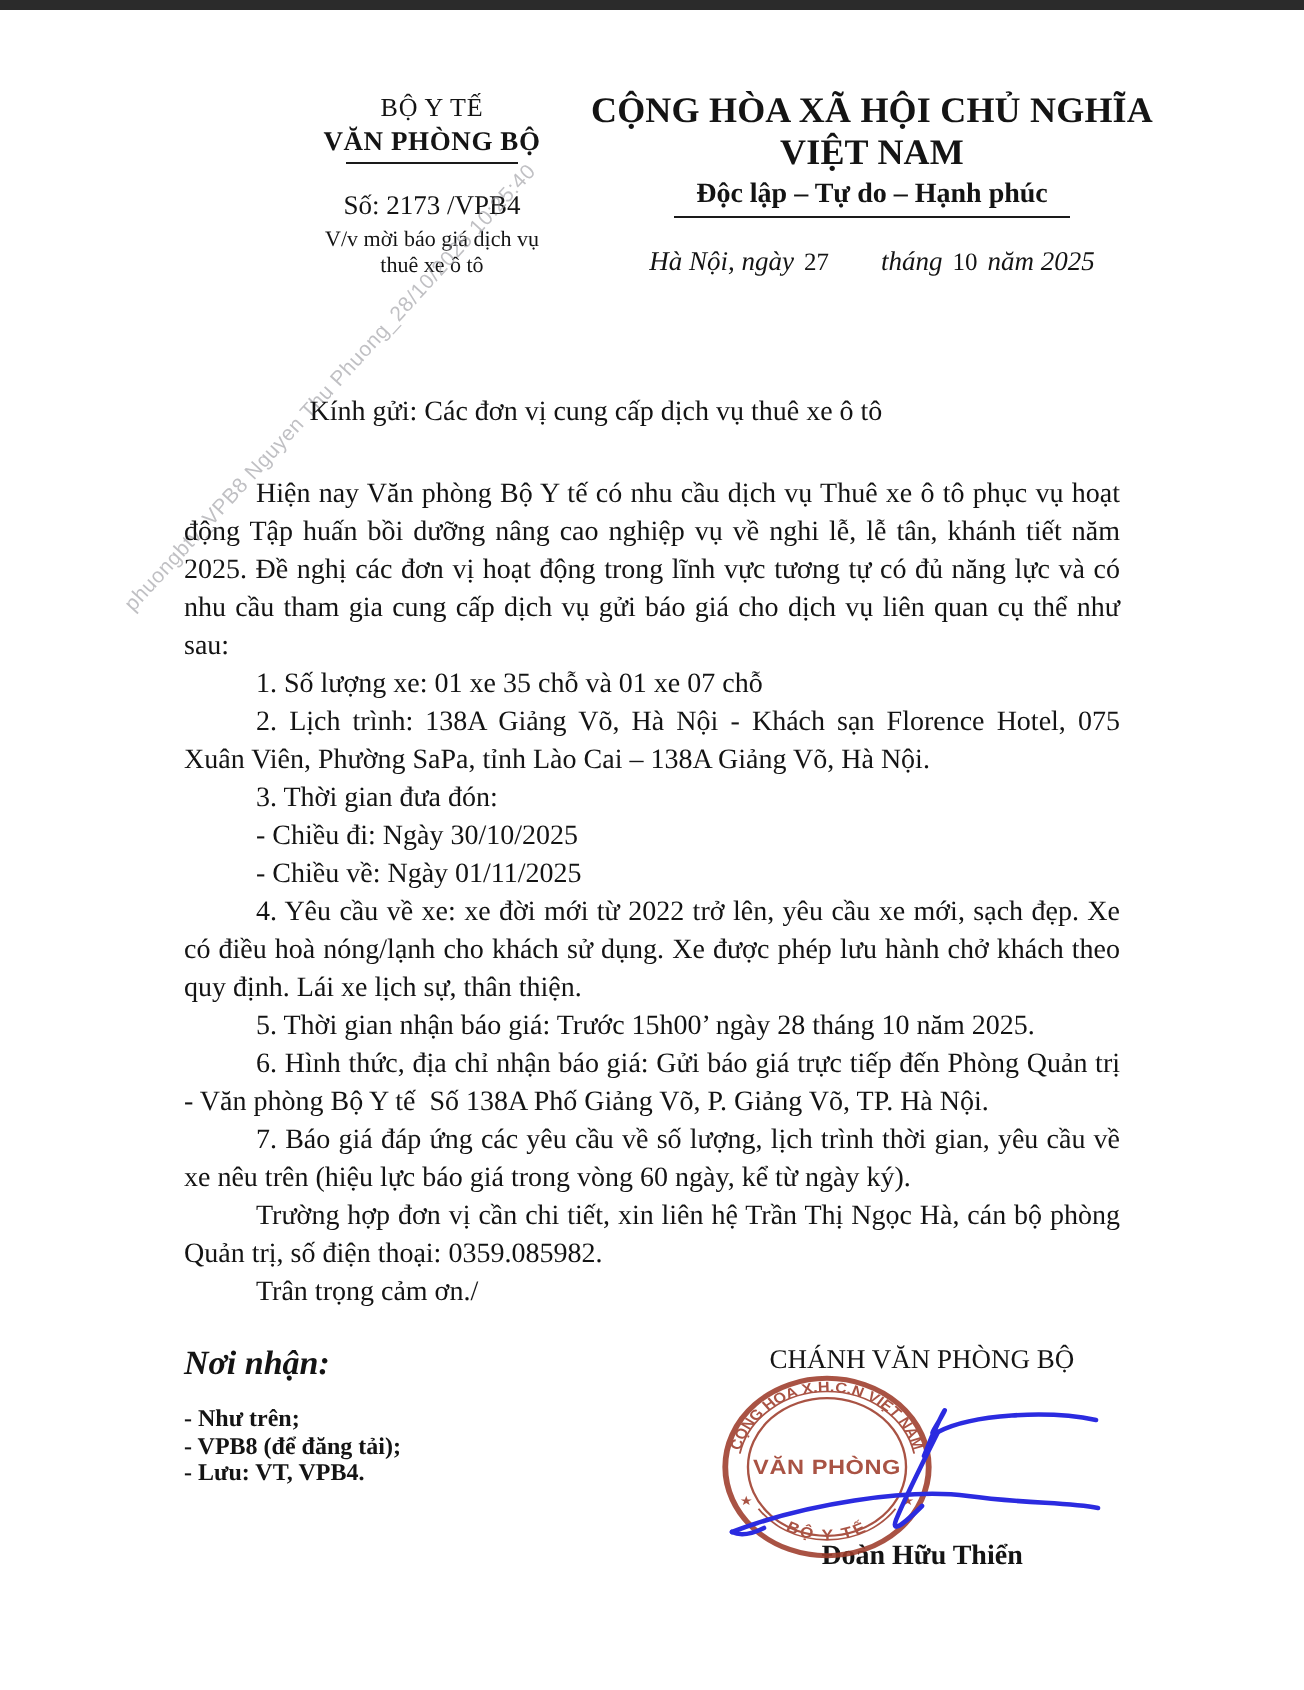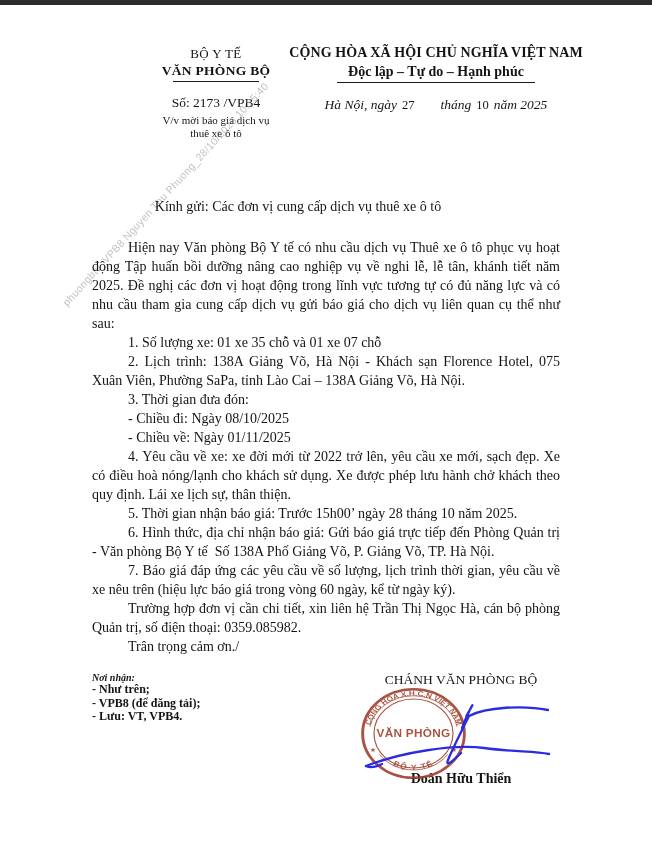--- a/index.html
+++ b/index.html
@@ -9,38 +9,38 @@
   }
   .topbar{position:absolute;left:0;top:0;width:652px;height:5px;background:var(--top-bar,#2b2b2b);}
   
   .hleft{position:absolute;left:116px;top:46px;width:200px;text-align:center;}
   .hleft .parent{font-size:13px;letter-spacing:.4px;}
   .hleft .org{font-size:13.5px;font-weight:bold;letter-spacing:.3px;margin-top:1px;}
   .rule{height:0;border-top:1.5px solid #1a1a1a;margin:2px auto 0;}
   .hleft .docnum{font-size:13.5px;margin-top:13px;}
   .hleft .subject{font-size:11px;line-height:13px;margin-top:3px;}
   .hright{position:absolute;left:276px;top:45px;width:320px;text-align:center;}
-  .hright .ntitle{font-size:14px;font-weight:bold;letter-spacing:.1px;}
+  .hright .ntitle{font-size:18px;font-weight:bold;letter-spacing:.1px;}
   .hright .motto{font-size:14px;font-weight:bold;margin-top:3px;text-align:center;}
   .hright .dateline{font-size:13.5px;font-style:italic;margin-top:14px;}
   .dnum{font-style:normal;font-size:12.5px;margin:0 5px;}
   .dnum.day{margin-right:26px;}
   
   .watermark{
     position:absolute;left:60px;top:300px;transform:rotate(-47.5deg);transform-origin:0 0;
     font-family:"Liberation Sans","DejaVu Sans",sans-serif;font-size:10.5px;letter-spacing:.3px;
     color:var(--wm,#9a9aa0);opacity:.62;white-space:nowrap;z-index:0;
   }
   
   .salutation{position:absolute;left:92px;top:199px;width:468px;text-align:center;padding-right:56px;box-sizing:border-box;font-size:14px;z-index:1;}
   .bodytext{position:absolute;left:92px;top:238px;width:468px;z-index:1;}
   .para{margin:0;text-indent:36px;text-align:justify;font-size:14px;line-height:19px;}
   
   .recipients{position:absolute;left:92px;top:672px;z-index:1;}
-  .recipients .rl{font-size:10px;font-weight:bold;font-style:italic;margin-bottom:0;}
+  .recipients .rl{font-size:17px;font-weight:bold;font-style:italic;margin-bottom:11px;}
   .recipients .ri{font-size:12px;line-height:13.5px;font-weight:bold;}
   .signtitle{position:absolute;left:336px;top:672px;width:250px;text-align:center;font-size:13.5px;font-weight:normal;z-index:1;}
   .signname{position:absolute;left:351px;top:771px;width:220px;text-align:center;font-size:14px;font-weight:bold;z-index:1;}
   .stamp{position:absolute;left:359px;top:686px;width:109px;height:95px;z-index:2;opacity:.88;}
   .stamp circle,.stamp path{stroke:var(--stamp-red,#9e3c2b);fill:none;}
   .stamp text{fill:var(--stamp-red,#9e3c2b);font-family:"Liberation Sans","DejaVu Sans",sans-serif;}
   .signature{position:absolute;left:362px;top:698px;width:190px;height:75px;z-index:3;}
   .signature path{stroke:var(--sig-blue,#2b2be0);fill:none;stroke-width:2.3;stroke-linecap:round;stroke-linejoin:round;}
 </style>
 </head>
@@ -70,21 +70,21 @@
 
 <div class="watermark">phuongbtv_VPB8 Nguyen Thu Phuong_28/10/2025 10:25:40</div>
 
 <div class="salutation">Kính gửi: Các đơn vị cung cấp dịch vụ thuê xe ô tô</div>
 
 <div class="bodytext">
     <p class="para">Hiện nay Văn phòng Bộ Y tế có nhu cầu dịch vụ Thuê xe ô tô phục vụ hoạt động Tập huấn bồi dưỡng nâng cao nghiệp vụ về nghi lễ, lễ tân, khánh tiết năm 2025. Đề nghị các đơn vị hoạt động trong lĩnh vực tương tự có đủ năng lực và có nhu cầu tham gia cung cấp dịch vụ gửi báo giá cho dịch vụ liên quan cụ thể như sau:</p>
     <p class="para">1. Số lượng xe: 01 xe 35 chỗ và 01 xe 07 chỗ</p>
     <p class="para">2. Lịch trình: 138A Giảng Võ, Hà Nội - Khách sạn Florence Hotel, 075 Xuân Viên, Phường SaPa, tỉnh Lào Cai – 138A Giảng Võ, Hà Nội.</p>
     <p class="para">3. Thời gian đưa đón:</p>
-    <p class="para">- Chiều đi: Ngày 08/10/2025</p>
+    <p class="para">- Chiều đi: Ngày 30/10/2025</p>
     <p class="para">- Chiều về: Ngày 01/11/2025</p>
     <p class="para">4. Yêu cầu về xe: xe đời mới từ 2022 trở lên, yêu cầu xe mới, sạch đẹp. Xe có điều hoà nóng/lạnh cho khách sử dụng. Xe được phép lưu hành chở khách theo quy định. Lái xe lịch sự, thân thiện.</p>
     <p class="para">5. Thời gian nhận báo giá: Trước 15h00’ ngày 28 tháng 10 năm 2025.</p>
     <p class="para">6. Hình thức, địa chỉ nhận báo giá: Gửi báo giá trực tiếp đến Phòng Quản trị - Văn phòng Bộ Y tế &nbsp;Số 138A Phố Giảng Võ, P. Giảng Võ, TP. Hà Nội.</p>
     <p class="para">7. Báo giá đáp ứng các yêu cầu về số lượng, lịch trình thời gian, yêu cầu về xe nêu trên (hiệu lực báo giá trong vòng 60 ngày, kể từ ngày ký).</p>
     <p class="para">Trường hợp đơn vị cần chi tiết, xin liên hệ Trần Thị Ngọc Hà, cán bộ phòng Quản trị, số điện thoại: 0359.085982.</p>
     <p class="para">Trân trọng cảm ơn./</p>
   </div>
 
 <div class="recipients">

